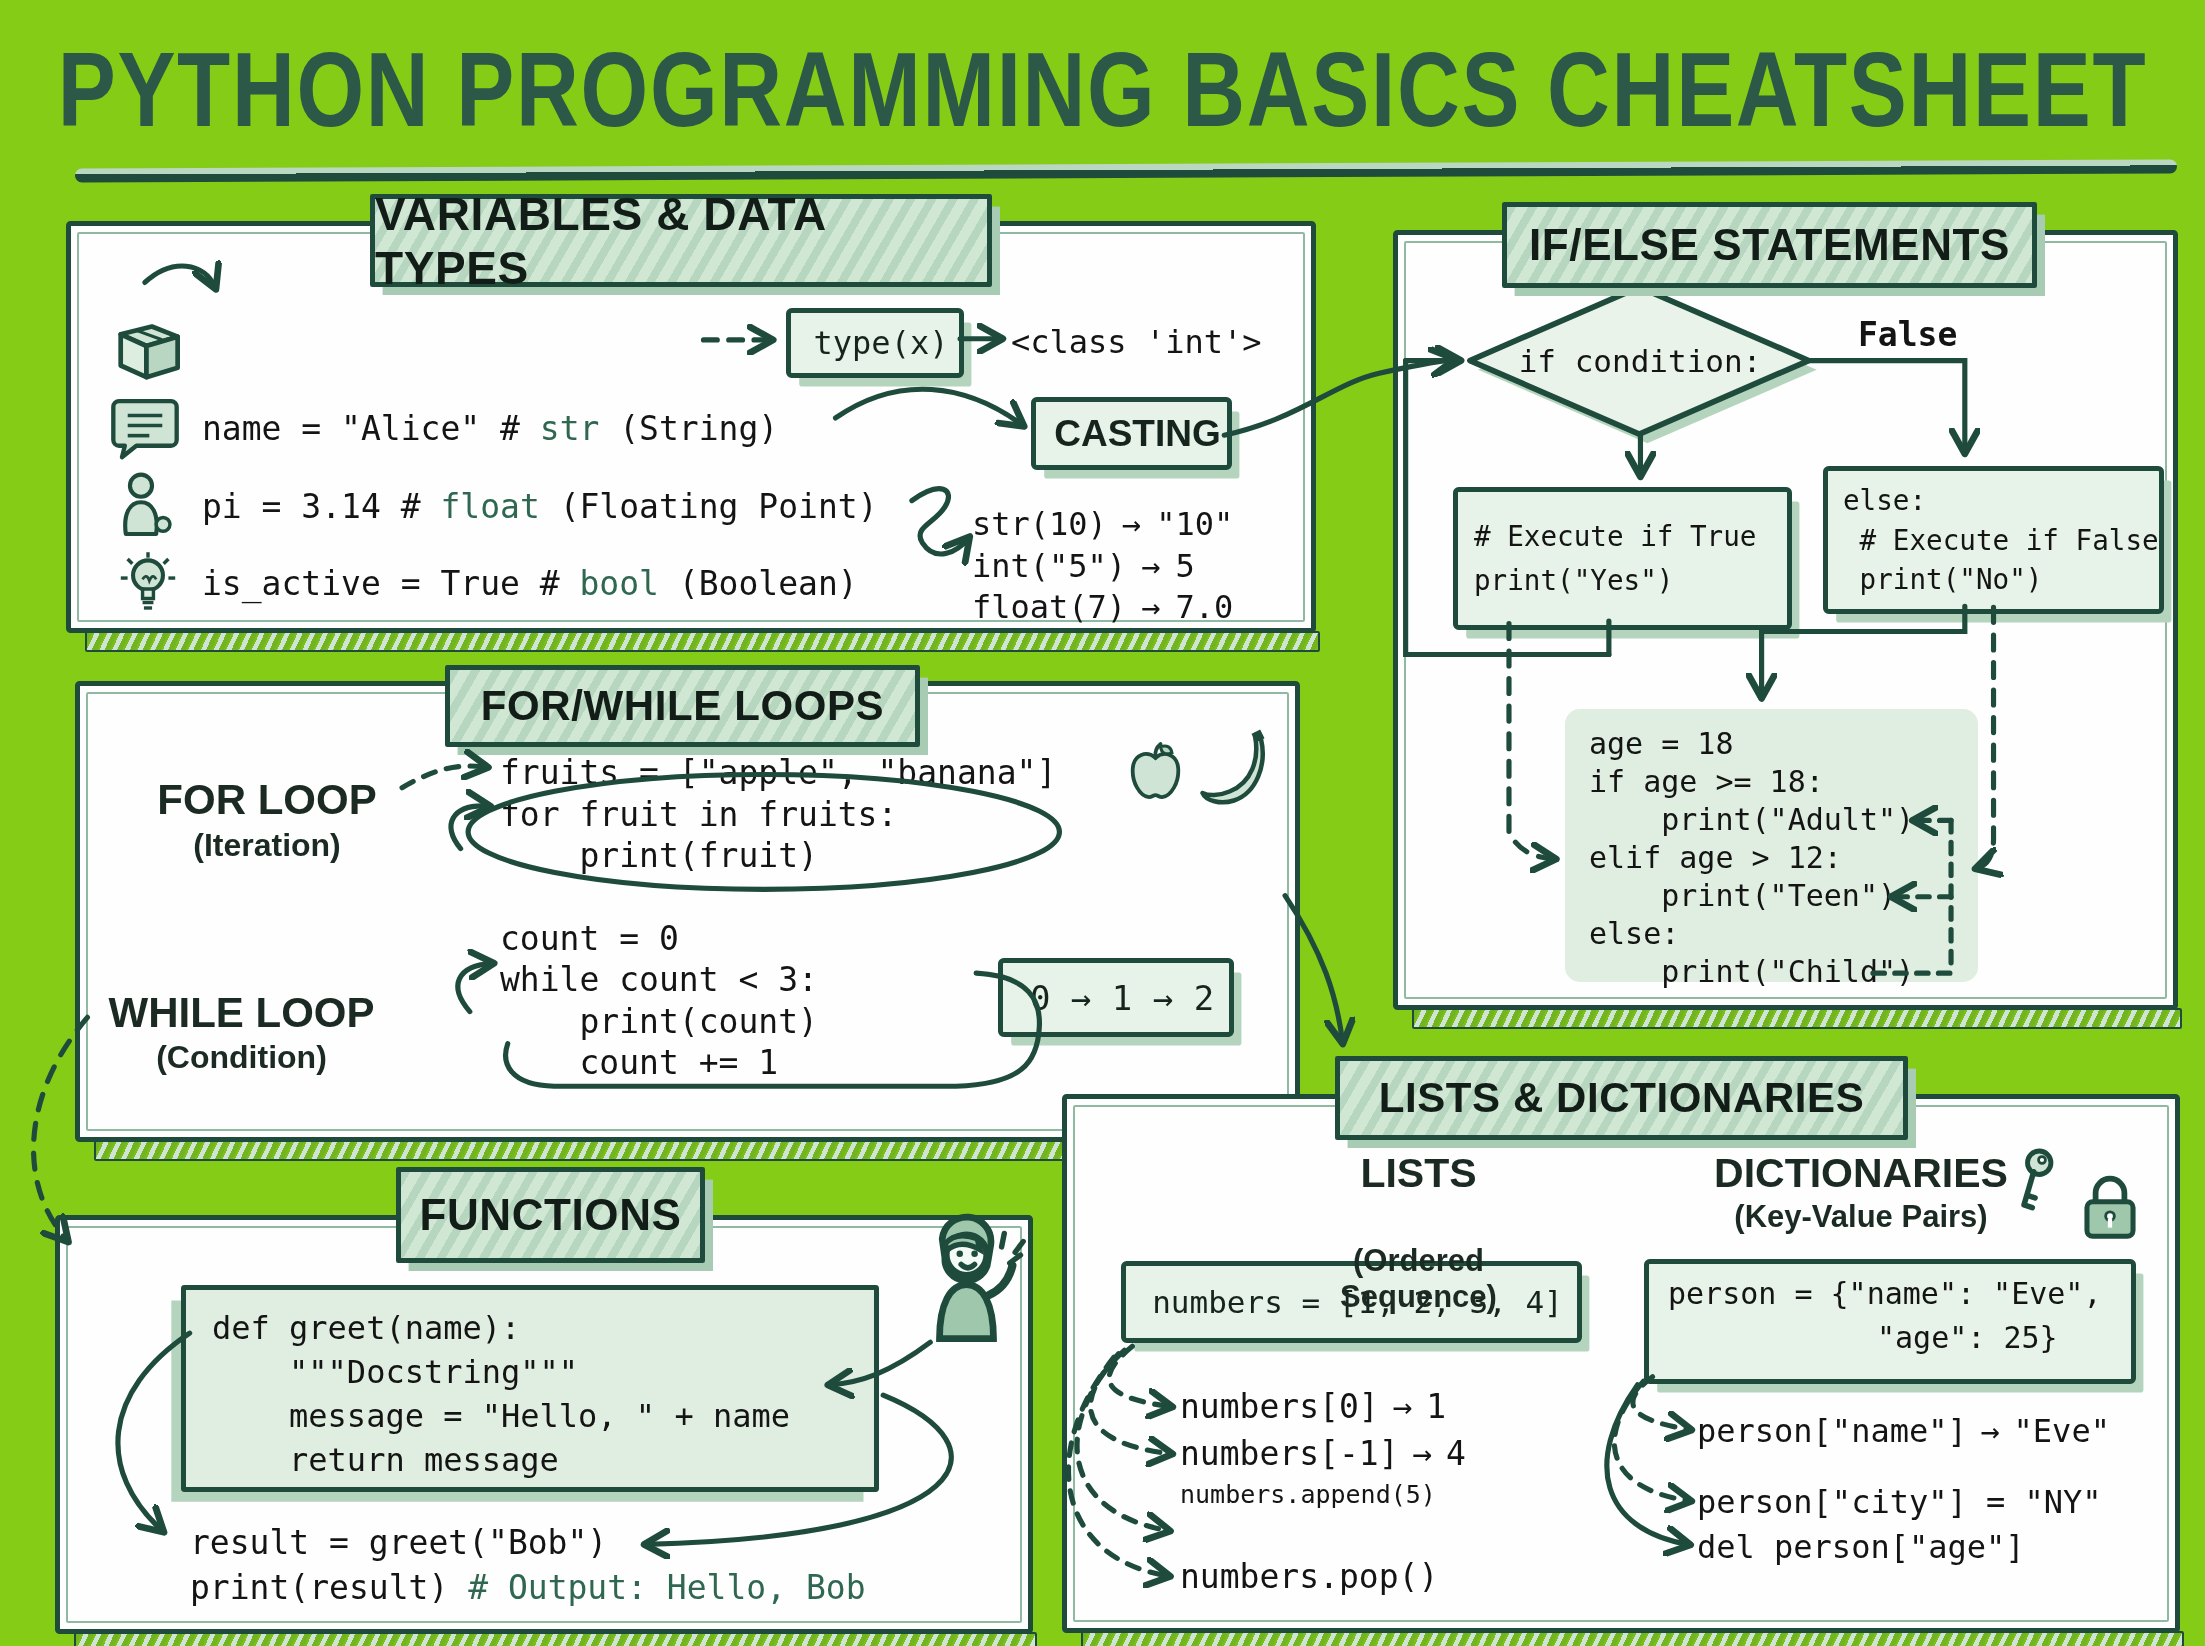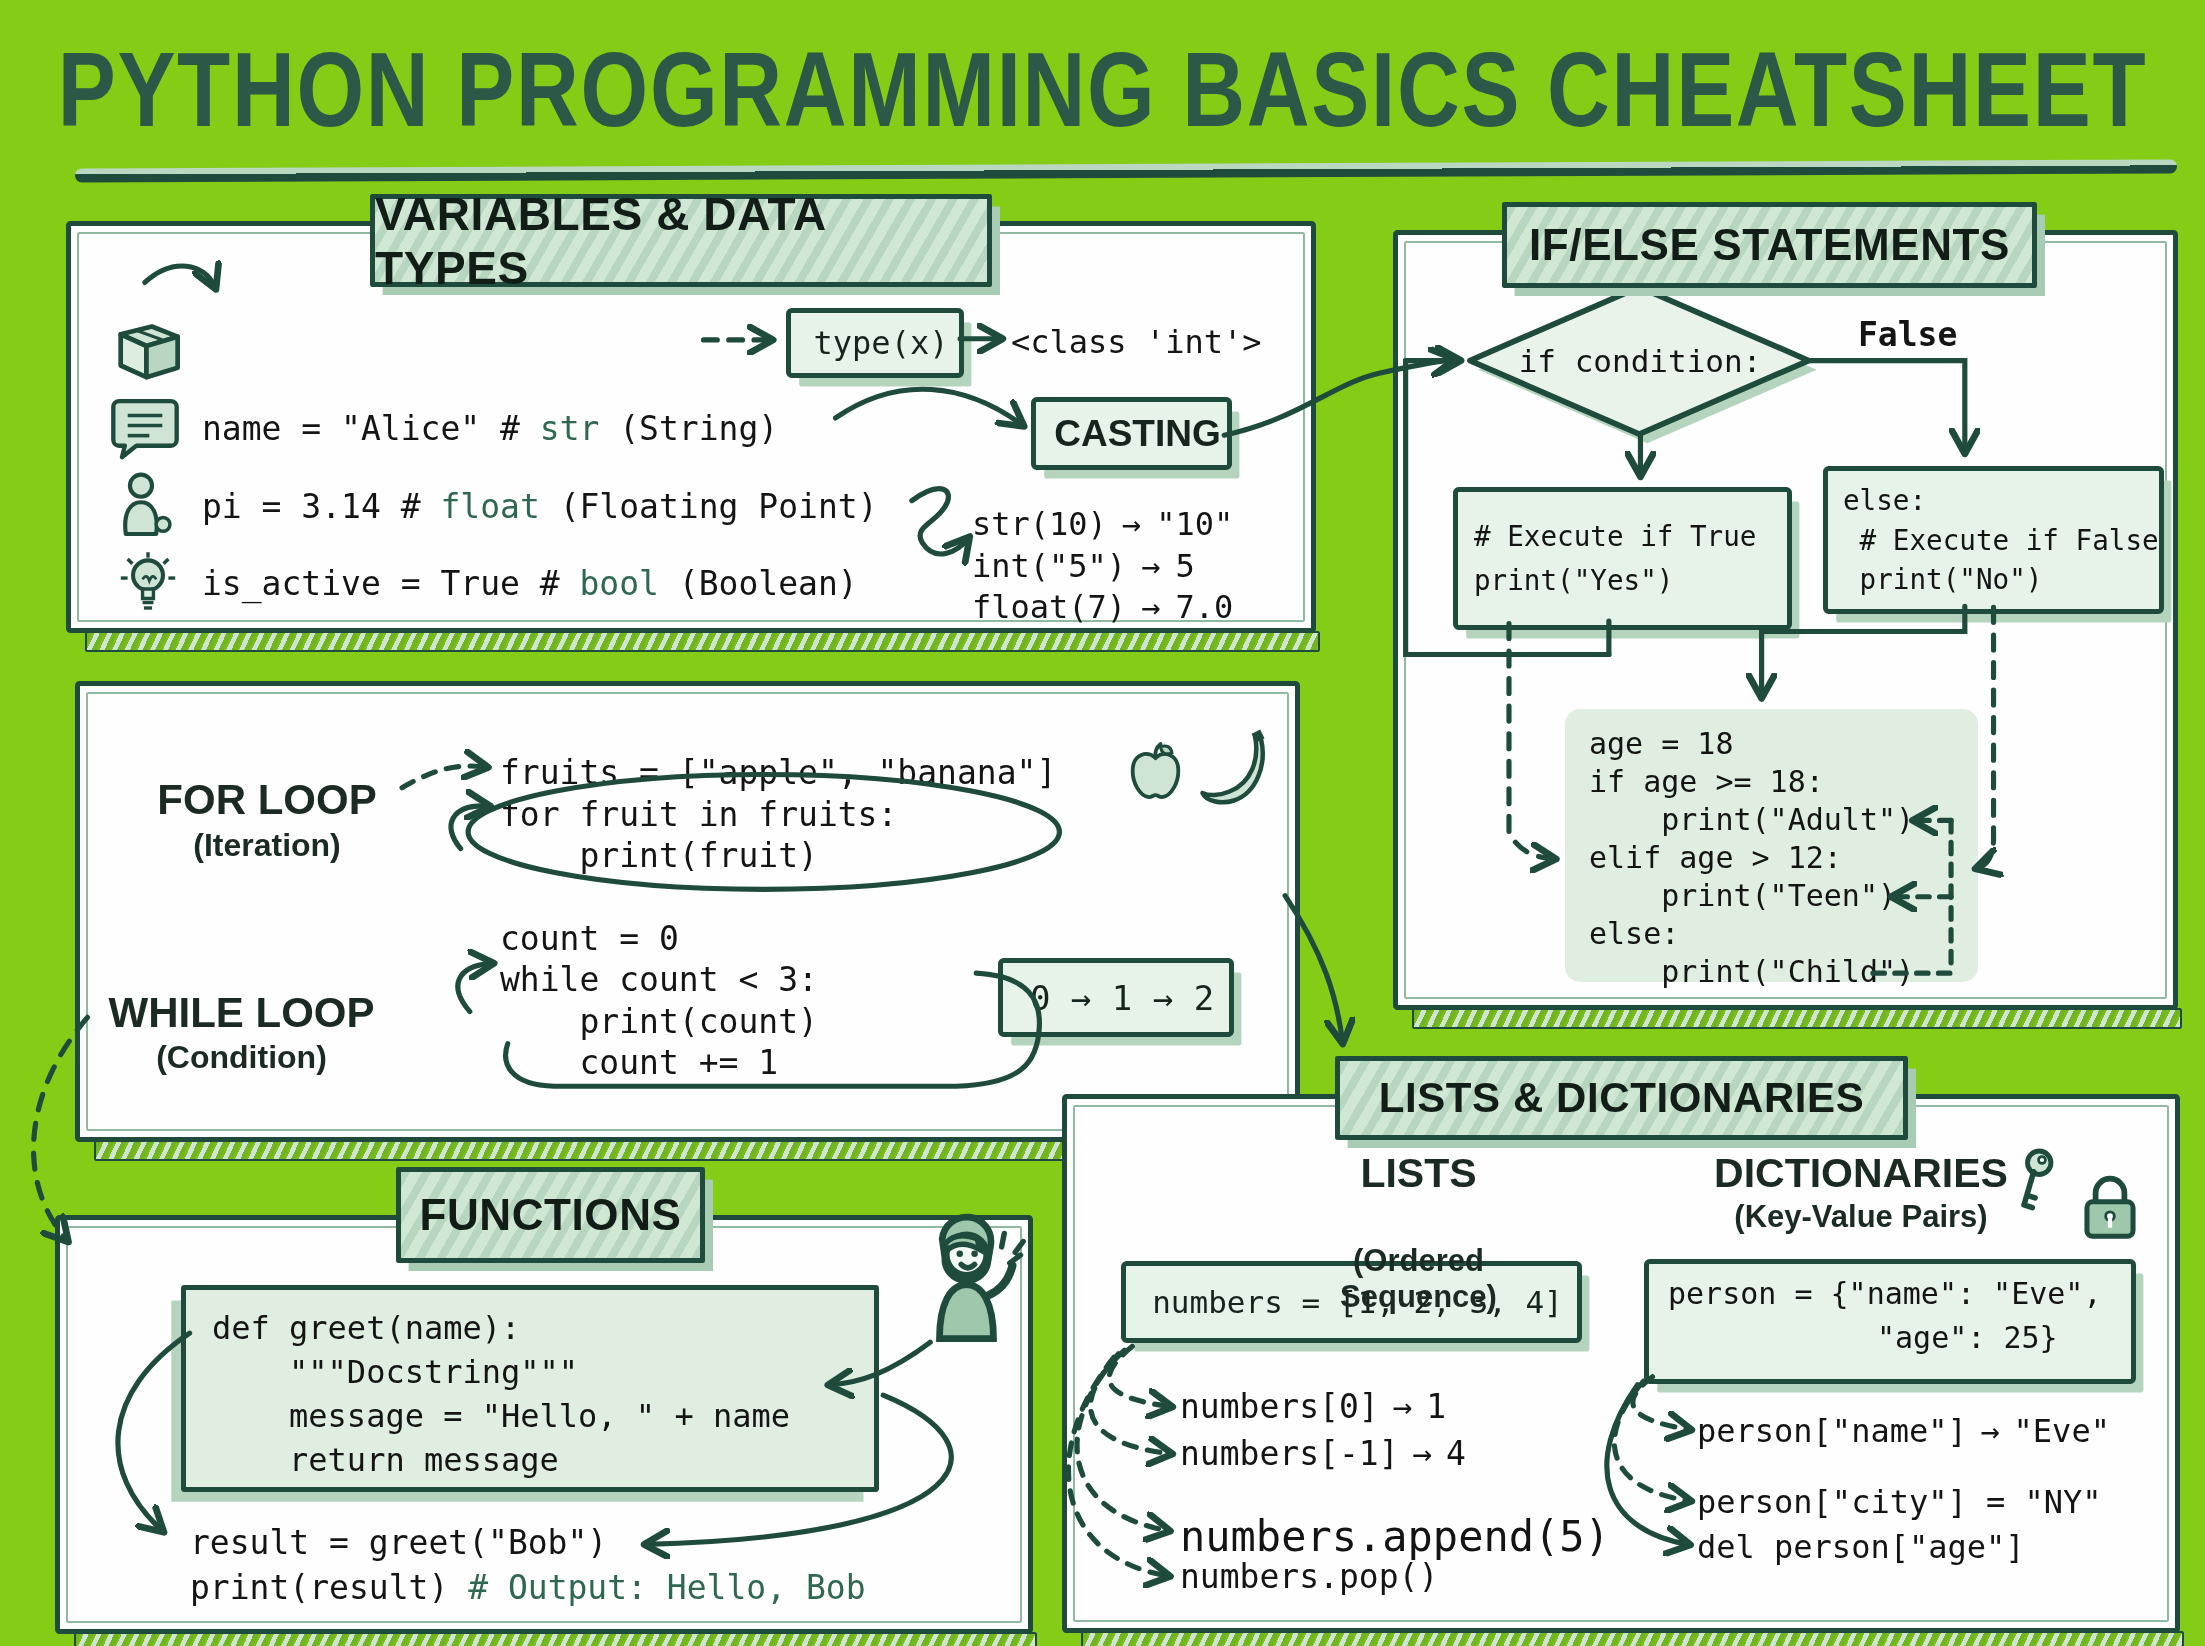--- a/index.html
+++ b/index.html
@@ -49,20 +49,23 @@
   <div class="panel" style="left:1393px;top:230px;width:775px;height:770px;"></div>
   <div class="panel" style="left:75px;top:681px;width:1215px;height:451px;"></div>
   <div class="panel" style="left:55px;top:1215px;width:968px;height:409px;"></div>
   <div class="panel" style="left:1062px;top:1094px;width:1108px;height:529px;"></div>
 
   <div class="hdr" style="left:370px;top:194px;width:612px;height:83px;font-size:46px;">
     <span>VARIABLES &amp; DATA TYPES</span>
   </div>
   <div class="hdr" style="left:1491px;top:202px;width:525px;height:76px;font-size:44px;margin-left:11px;">
     <span>IF/ELSE STATEMENTS</span>
+  </div>
+  <div class="hdr" style="left:445px;top:665px;width:465px;height:72px;font-size:42px;">
+    <span>FOR/WHILE LOOPS</span>
   </div>
   <div class="hdr" style="left:396px;top:1167px;width:299px;height:86px;font-size:44px;">
     <span>FUNCTIONS</span>
   </div>
   <div class="hdr" style="left:1335px;top:1056px;width:563px;height:74px;font-size:42px;">
     <span>LISTS &amp; DICTIONARIES</span>
   </div>
 
   <svg class="icon" style="left:109px;top:307px;" width="78" height="78" viewBox="0 0 100 100">
     <polygon points="15,35 55,25 88,38 48,50" fill="#cfe4d4" stroke="#1e4b3c" stroke-width="6" stroke-linejoin="round"></polygon>
@@ -195,21 +198,21 @@
 
   <div class="label" style="left:1298px;top:1150px;width:241px;font-size:41px;">LISTS</div>
   <div class="sub" style="left:1272px;top:1199px;width:293px;font-size:31px;margin-top:44px;">(Ordered Sequence)</div>
 
   <div class="box center" style="left:1121px;top:1261px;width:439px;height:72px;font-family:'DejaVu Sans Mono',monospace;font-size:31px;">
     <span>numbers = [1, 2, 3, 4]</span>
   </div>
 
   <div class="code" style="left:1180px;top:1387px;font-size:33px;display:flex;gap:13.8px;"><span>numbers[0]</span><span>→</span><span>1</span></div>
   <div class="code" style="left:1180px;top:1434px;font-size:33px;display:flex;gap:13.8px;"><span>numbers[-1]</span><span>→</span><span>4</span></div>
-  <div class="code" style="left:1180px;top:1512px;font-size:42px;">numbers.append(5)</div>
+  <div class="code" style="left:1180px;top:1480px;font-size:25px;">numbers.append(5)</div>
   <div class="code" style="left:1180px;top:1557px;font-size:33px;">numbers.pop()</div>
 
   <div class="label" style="left:1700px;top:1150px;width:322px;font-size:41px;">DICTIONARIES</div>
   <div class="sub" style="left:1700px;top:1199px;width:322px;font-size:31px;">(Key-Value Pairs)</div>
 
   <svg class="icon" style="left:2013px;top:1140px;" width="69" height="80" viewBox="0 0 100 100">
     <circle cx="38" cy="25" r="17" fill="#cfe4d4" stroke="#1e4b3c" stroke-width="7"></circle>
     <circle cx="42" cy="21" r="5" fill="#fdfefd" stroke="#1e4b3c" stroke-width="4"></circle>
     <path d="M30,38 l-14,48 m0,0 l12,4 m-8,-18 l12,4" fill="none" stroke="#1e4b3c" stroke-width="8" stroke-linecap="round"></path>
   </svg>

